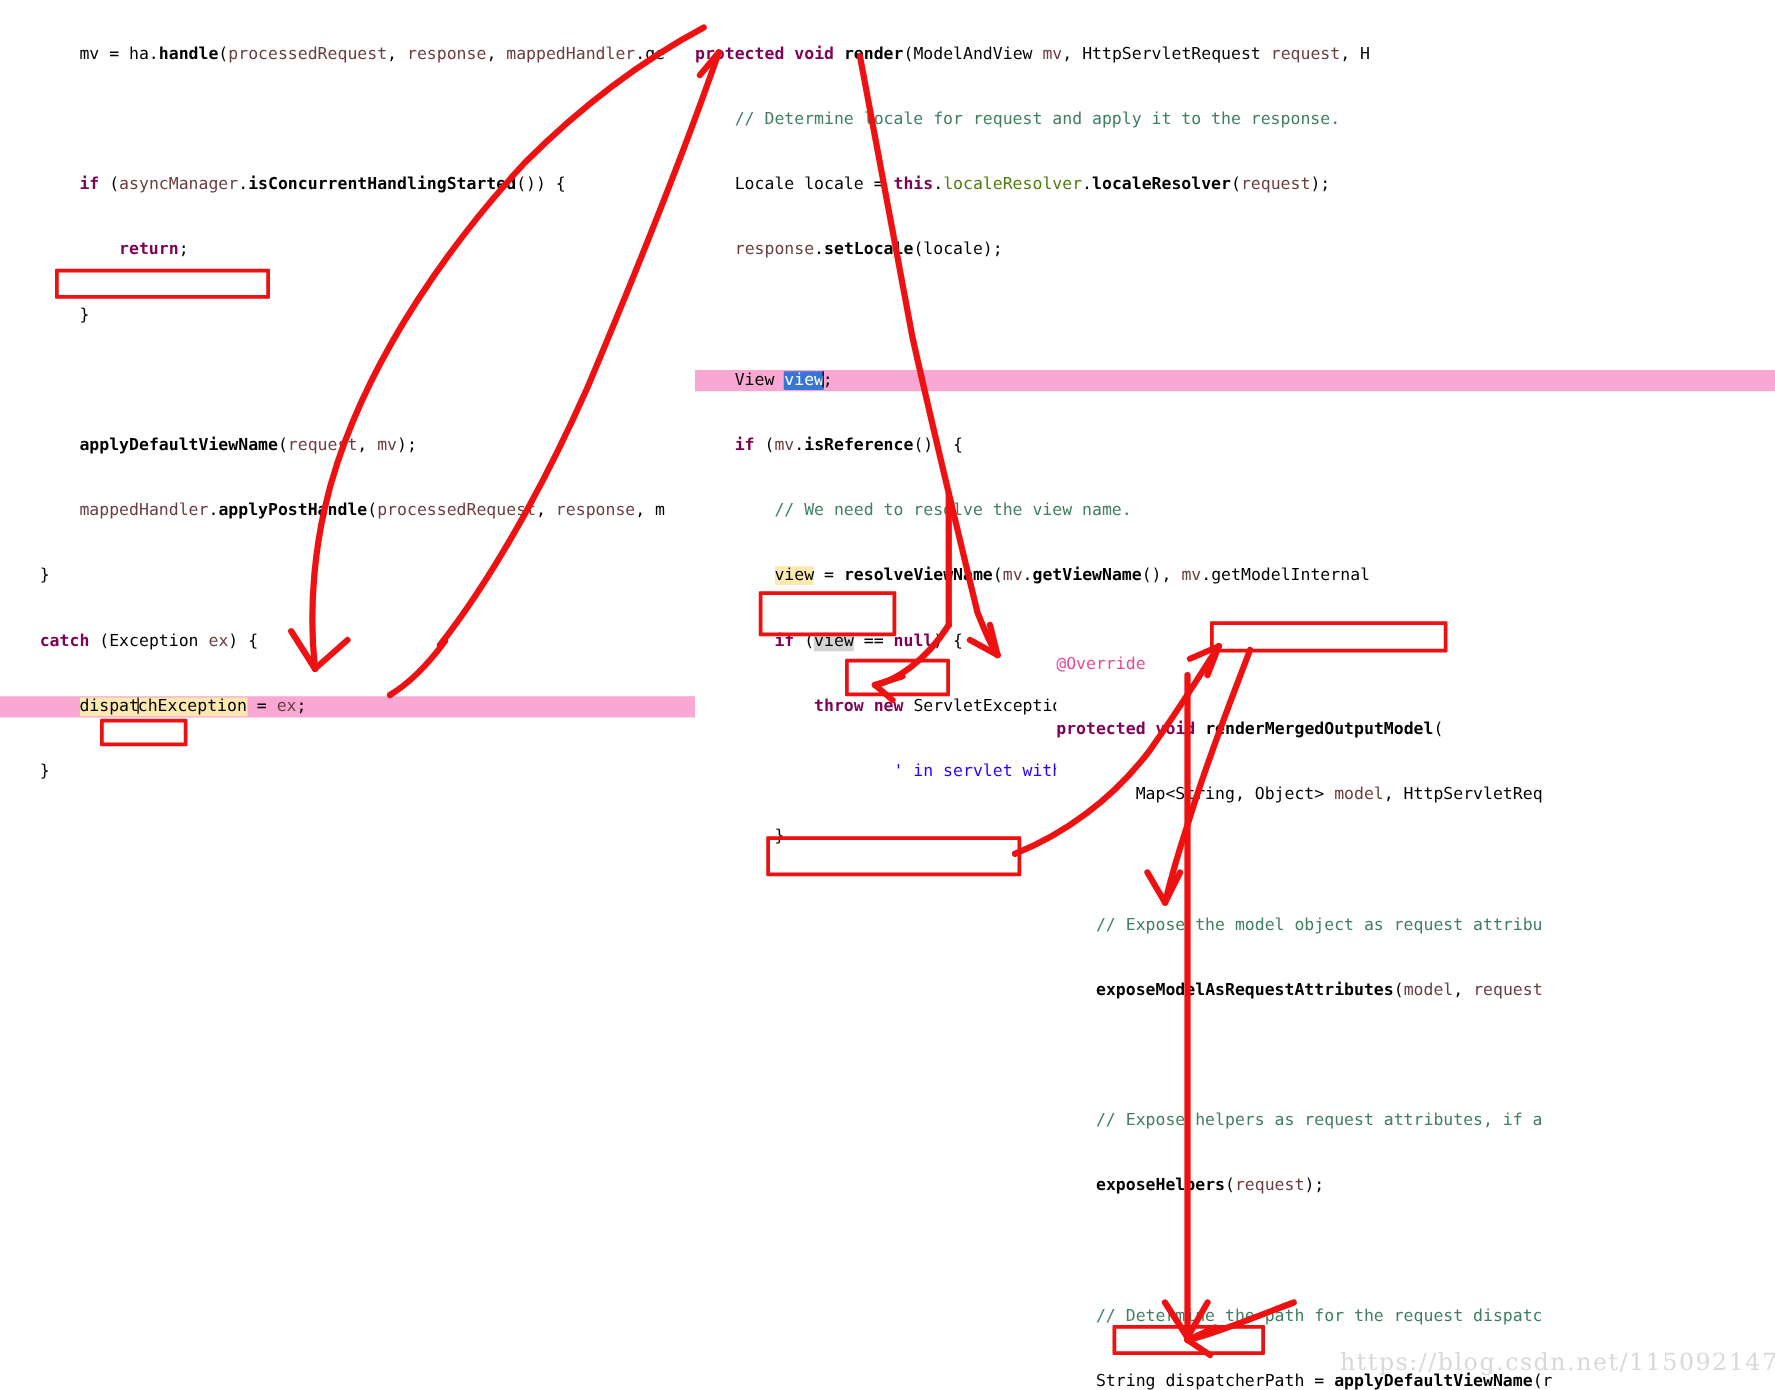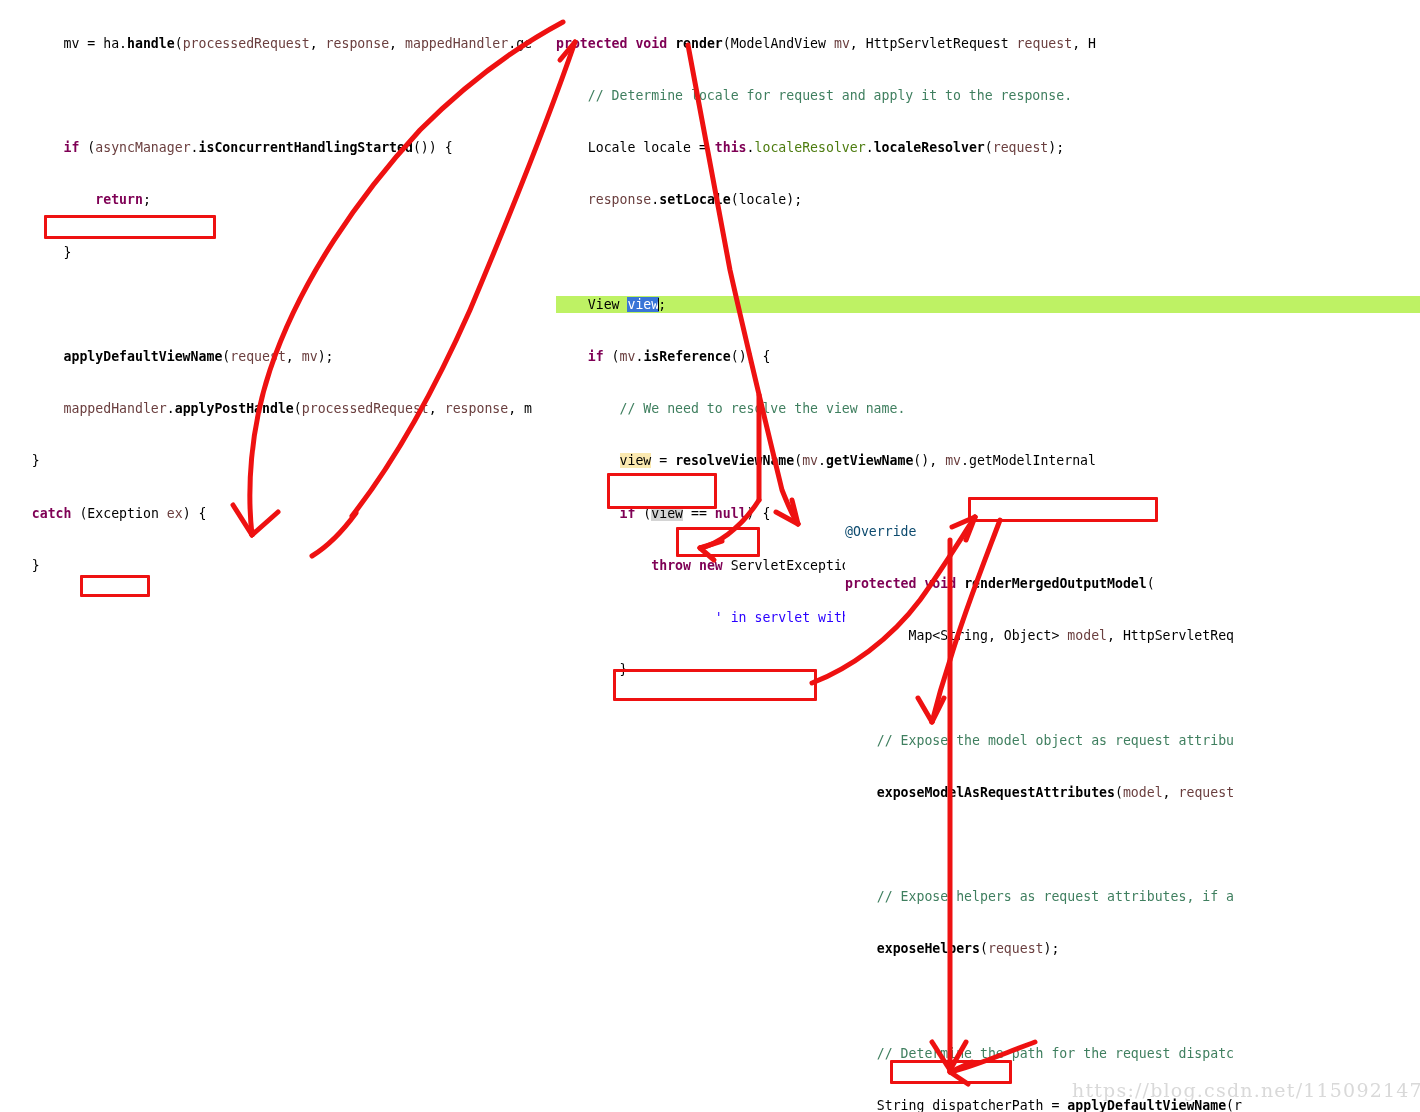--- a/index.html
+++ b/index.html
@@ -17,31 +17,31 @@
     font-size:13.2px;
     line-height:17.4px;
     white-space:pre;
   }
   #panel-left{left:0;top:0;width:556px;height:700px;}
   #panel-mid{left:556px;top:0;width:864px;height:712px;}
   #panel-right{left:845px;top:488px;width:575px;height:624px;}
 
   .ln{height:17.4px;white-space:pre;position:relative;}
   
-  .hl-caret{background:#bef264;}
+  .hl-caret{background:#f9a8d4;}
 
   
   .kw{color:#7f0055;font-weight:bold;}
   .cmt{color:#3f7f5f;}
   .str{color:#2a00ff;}
   .fn{color:#000000;font-weight:bold;}
   .pl{color:#000000;}
   .fld{color:#4d7c0f;}
   .par{color:#6a3e3e;}
-  .ann{color:#0c4a6e;}
+  .ann{color:#ec4899;}
   .occ{background:#d4d4d4;}      
   .wr{background:#fbe9b0;}       
   .sel{background:#3875d7;color:#ffffff;} 
 
   
   .caret{display:inline-block;width:0;border-left:1px solid #000;height:13px;
          vertical-align:-2px;margin:0 -1px;}
 
   
   .rbox{position:absolute;border:3px solid #ee1111;border-radius:1px;
@@ -64,20 +64,21 @@
   <div class="ln"><span class="pl">        mv = ha.</span><span class="fn">handle</span><span class="pl">(</span><span class="par">processedRequest</span><span class="pl">, </span><span class="par">response</span><span class="pl">, </span><span class="par">mappedHandler</span><span class="pl">.ge</span></div>
   <div class="ln"> </div>
   <div class="ln"><span class="kw">        if</span><span class="pl"> (</span><span class="par">asyncManager</span><span class="pl">.</span><span class="fn">isConcurrentHandlingStarted</span><span class="pl">()) {</span></div>
   <div class="ln"><span class="kw">            return</span><span class="pl">;</span></div>
   <div class="ln"><span class="pl">        }</span></div>
   <div class="ln"> </div>
   <div class="ln"><span class="pl">        </span><span class="fn">applyDefaultViewName</span><span class="pl">(</span><span class="par">request</span><span class="pl">, </span><span class="par">mv</span><span class="pl">);</span></div>
   <div class="ln"><span class="pl">        </span><span class="par">mappedHandler</span><span class="pl">.</span><span class="fn">applyPostHandle</span><span class="pl">(</span><span class="par">processedRequest</span><span class="pl">, </span><span class="par">response</span><span class="pl">, m</span></div>
   <div class="ln"><span class="pl">    }</span></div>
   <div class="ln"><span class="kw">    catch</span><span class="pl"> (</span><span class="pl">Exception </span><span class="par">ex</span><span class="pl">) {</span></div>
+  <div class="ln hl-caret"><span class="pl">        </span><span class="wr">dispat<span class="caret"></span>chException</span><span class="pl"> = </span><span class="par">ex</span><span class="pl">;</span></div>
   <div class="ln"><span class="pl">    }</span></div>
   
   
   
   
   
   
   
   
   

